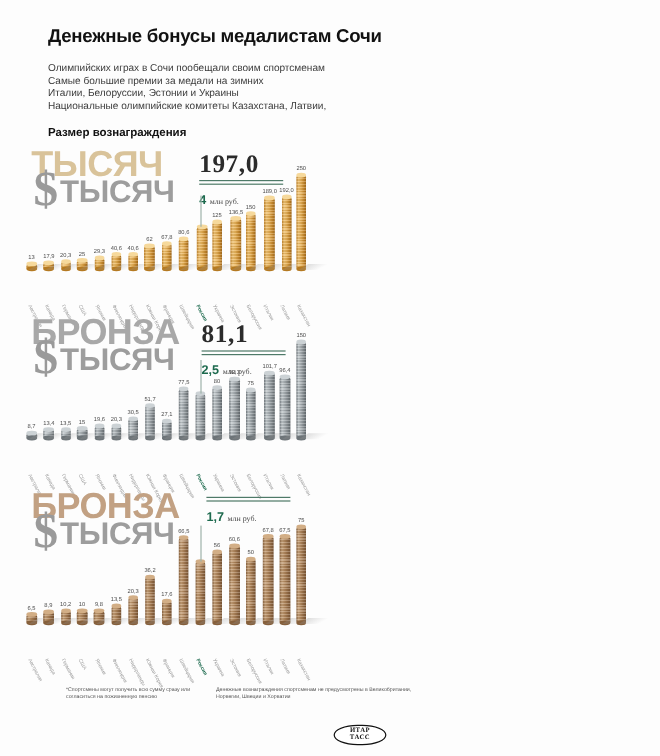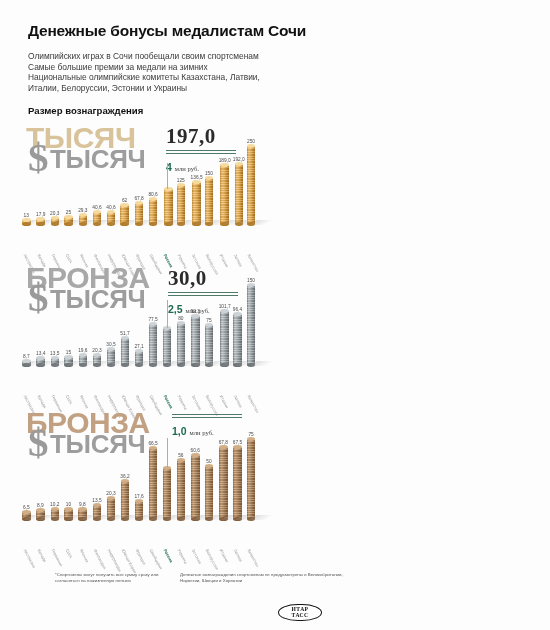--- a/index.html
+++ b/index.html
@@ -9,21 +9,21 @@
     font-family:"Liberation Sans", sans-serif;
     color:#222;
     overflow:hidden;
     position:relative;
   }
   .page{
     position:absolute;left:0;top:0;width:550px;height:630px;
     background:#fdfdfd;
   }
   
-  .header{padding:22px 0 0 28px;}
+  .header{padding:22px 0 0 40px;}
   .title{
     font-size:15.5px;font-weight:bold;letter-spacing:-0.2px;color:#111;
     margin:0 0 11px 0;
   }
   .lede{
     font-size:8.4px;line-height:10.6px;color:#3b3b3b;margin:0 0 12px 0;
     max-width:330px;
   }
   .lede div{white-space:nowrap;}
   .subtitle{
@@ -143,22 +143,22 @@
 </head>
 <body>
 
 <div class="page">
 
   <div class="header">
     <div class="title">Денежные бонусы медалистам Сочи</div>
     <div class="lede">
       <div>Олимпийских играх в Сочи пообещали своим спортсменам</div>
       <div>Самые большие премии за медали на зимних</div>
+      <div>Италии, Белоруссии, Эстонии и Украины</div>
       <div>Национальные олимпийские комитеты Казахстана, Латвии,</div>
-      <div>Италии, Белоруссии, Эстонии и Украины</div>
     </div>
     <div class="subtitle">Размер вознаграждения</div>
   </div>
 
   <div class="block block-gold gold" id="block-0">
     <div class="wordmark">
       <span class="wm-metal">ТЫСЯЧ</span>
       <span class="wm-row">
         <span class="wm-dollar">$</span>
         <span class="wm-tys">ТЫСЯЧ</span>
@@ -348,21 +348,21 @@
 
   <div class="block block-silver silver" id="block-1">
     <div class="wordmark">
       <span class="wm-metal">БРОНЗА</span>
       <span class="wm-row">
         <span class="wm-dollar">$</span>
         <span class="wm-tys">ТЫСЯЧ</span>
       </span>
     </div>
     <div class="callout" style="left:168px;top:6px;">
-      <div class="big">30,0</div>
+      <div class="big">81,1</div>
       <div class="rule"></div>
       <div>
         <span class="sub">2,5</span><span class="subunit">млн руб.</span>
       </div>
     </div>
     <div class="bars" id="bars-1">
         <div class="bar-wrap" style="left: 22px; bottom: 42px;">
           <div class="val">8,7</div>
           <div class="bar" style="width: 8.5px; height: 4.64px; background: linear-gradient(90deg, rgb(115, 123, 128) 0%, rgb(194, 201, 204) 22%, rgb(167, 174, 178) 48%, rgb(131, 138, 142) 78%, rgb(102, 109, 113) 100%);">
             <div style="position: absolute; inset: 0px; background: repeating-linear-gradient(rgba(255, 255, 255, 0.22) 0px, rgba(255, 255, 255, 0.22) 1px, rgba(0, 0, 0, 0.07) 1px, rgba(0, 0, 0, 0.07) 2.4px); border-radius: 2px;"></div>
@@ -540,21 +540,21 @@
     <div class="wordmark">
       <span class="wm-metal">БРОНЗА</span>
       <span class="wm-row">
         <span class="wm-dollar">$</span>
         <span class="wm-tys">ТЫСЯЧ</span>
       </span>
     </div>
     <div class="callout" style="left:172px;top:4px;">
       <div class="rule"></div>
       <div>
-        <span class="sub">1,0</span><span class="subunit">млн руб.</span>
+        <span class="sub">1,7</span><span class="subunit">млн руб.</span>
       </div>
     </div>
     <div class="bars" id="bars-2">
         <div class="bar-wrap" style="left: 22px; bottom: 48px;">
           <div class="val">6,5</div>
           <div class="bar" style="width: 8.5px; height: 6.93333px; background: linear-gradient(90deg, rgb(141, 101, 64) 0%, rgb(198, 160, 119) 22%, rgb(178, 135, 92) 48%, rgb(147, 106, 68) 78%, rgb(125, 88, 54) 100%);">
             <div style="position: absolute; inset: 0px; background: repeating-linear-gradient(rgba(255, 255, 255, 0.22) 0px, rgba(255, 255, 255, 0.22) 1px, rgba(0, 0, 0, 0.07) 1px, rgba(0, 0, 0, 0.07) 2.4px); border-radius: 2px;"></div>
             <div class="top" style="background: rgb(210, 174, 134);"></div>
             <div class="bot" style="background: rgb(134, 96, 60);"></div>
           </div>

